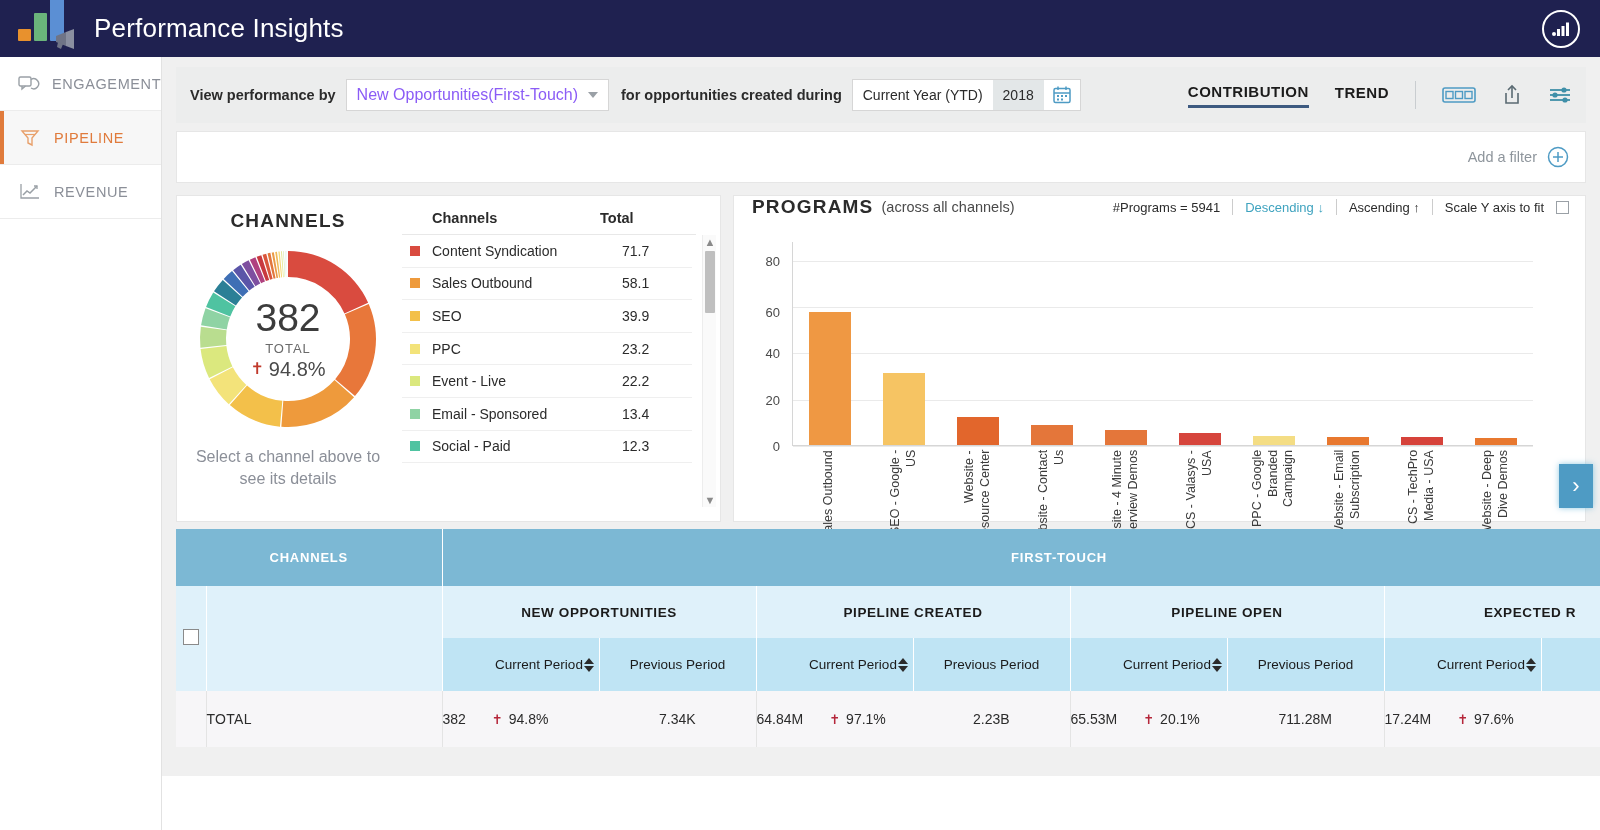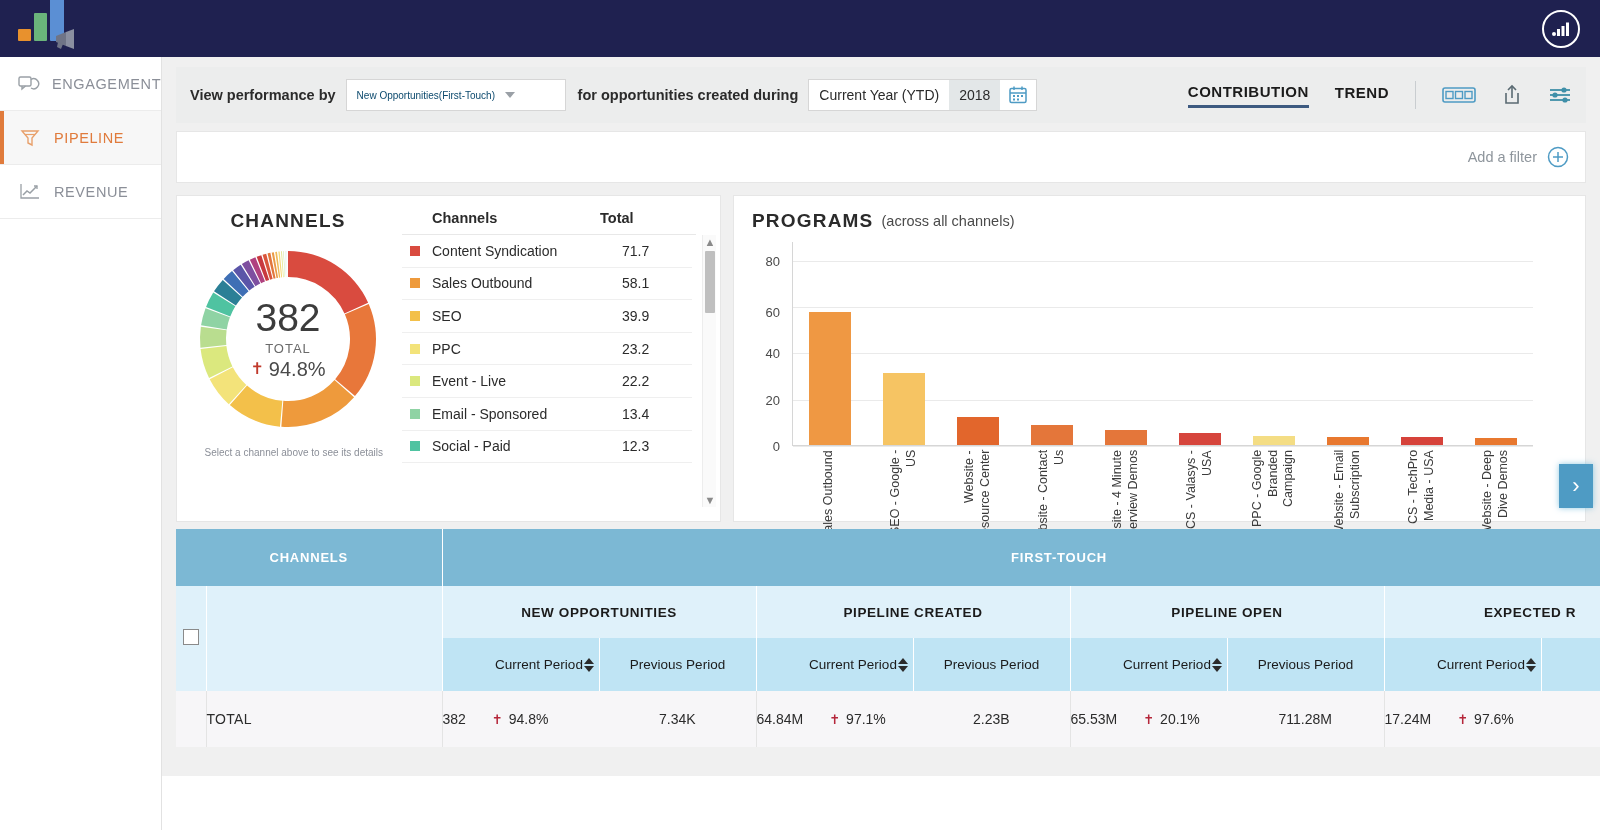--- a/index.html
+++ b/index.html
@@ -60,21 +60,21 @@
 
   
   .controlbar {
     position: absolute; left: 14px; top: 10px; width: 1410px; height: 56px;
     background: #eceded; display: flex; align-items: center; padding: 0 14px;
   }
   .cb-label { font-size: 14.5px; font-weight: bold; color: #2b2b2b; }
   .select-box {
     margin-left: 10px; height: 32px; min-width: 220px; background: #fff;
     border: 1px solid #d6d6d6; display: flex; align-items: center;
-    padding: 0 10px; gap: 10px; font-size: 10px; color: #0c4a6e;
+    padding: 0 10px; gap: 10px; font-size: 16px; color: #8b5cf6;
   }
   .caret-down {
     width: 0; height: 0; border-left: 5px solid transparent;
     border-right: 5px solid transparent; border-top: 6px solid #9aa0a6;
   }
   .cb-label2 { margin-left: 12px; font-size: 14.5px; font-weight: bold; color: #2b2b2b; }
   .daterange {
     margin-left: 10px; height: 32px; background: #fff; border: 1px solid #d6d6d6;
     display: flex; align-items: center; font-size: 14px; color: #2b2b2b;
   }
@@ -115,21 +115,21 @@
   .donut-wrap { position: relative; width: 186px; height: 186px; margin-top: 14px; }
   .donut-center {
     position: absolute; left: 0; top: 0; width: 186px; height: 186px;
     display: flex; flex-direction: column; align-items: center; justify-content: center;
   }
   .donut-total-num { font-size: 39px; color: #3c3c3c; line-height: 1; font-weight: 300; }
   .donut-total-lbl { font-size: 13px; letter-spacing: 1px; color: #6a6a6a; margin-top: 4px; }
   .donut-delta { font-size: 20px; color: #4a4a4a; margin-top: 2px; display: flex; align-items: center; gap: 5px; }
   .down-arrow { color: #c0392b; font-size: 16px; line-height: 1; }
   .donut-hint {
-    font-size: 10px; color: #8b8f98; text-align: right; width: 190px; margin-top: 14px; line-height: 1.35;
+    font-size: 16px; color: #8b8f98; text-align: center; width: 190px; margin-top: 14px; line-height: 1.35;
   }
 
   
   .chan-list { position: absolute; left: 225px; top: 0; right: 0; bottom: 0; padding-top: 14px; }
   .chan-head {
     display: flex; font-size: 14.5px; font-weight: bold; color: #2b2b2b;
     padding: 0 24px 8px 8px; border-bottom: 1px solid #e8e8e8; margin-right: 24px;
   }
   .chan-head .c1 { width: 190px; padding-left: 22px; }
   .chan-head .c2 { width: 60px; }
@@ -146,21 +146,21 @@
     position: absolute; right: 0; top: 0; width: 14px; height: 100%;
     background: #fafafa; border-left: 1px solid #ededed;
   }
   .sb-arrow { position: absolute; left: 0; width: 14px; height: 14px; color: #8a8a8a; font-size: 11px; text-align: center; line-height: 14px; }
   .sb-arrow.up { top: 0; }
   .sb-arrow.down { bottom: 0; }
   .sb-thumb { position: absolute; left: 2px; top: 16px; width: 10px; height: 62px; background: #bfbfbf; border-radius: 1px; }
 
   
   .prog-head {
-    display: flex; align-items: center; padding: 14px 16px 0 18px; gap: 0;
+    display: flex; align-items: center; padding: 0 16px 0 18px; gap: 0;
   }
   .prog-sub { font-size: 14.5px; color: #4a4a4a; margin-left: 8px; }
   .prog-tools { margin-left: auto; display: flex; align-items: center; gap: 12px; font-size: 13px; color: #2b2b2b; }
   .prog-tools .sep { width: 1px; height: 16px; background: #ccc; }
   .link-teal { color: #3fa3bf; }
   .chk { width: 13px; height: 13px; border: 1.5px solid #9aa0a6; display: inline-block; }
 
   .chart-area { position: absolute; left: 18px; top: 46px; right: 14px; bottom: 0; }
   .y-axis { position: absolute; left: 0; top: 0; width: 34px; height: 204px; }
   .y-tick { position: absolute; right: 6px; font-size: 13px; color: #4a4a4a; transform: translateY(-50%); }
@@ -229,20 +229,21 @@
   <div class="logo-wrap">
     <div class="logo-bar lb1"></div>
     <div class="logo-bar lb2"></div>
     <div class="logo-bar lb3"></div>
     <svg class="logo-megaphone" viewBox="0 0 26 20">
       <path d="M2 7 L12 3 L12 17 L2 13 Z" fill="#6f7486"></path>
       <path d="M12 3 L20 0 L20 20 L12 17 Z" fill="#8a8fa0"></path>
       <path d="M4 13 L9 15 L7 20 L3 18 Z" fill="#6f7486"></path>
     </svg>
   </div>
+  <div class="app-title">Performance Insights</div>
   <div class="topbar-right">
     <svg width="20" height="16" viewBox="0 0 20 16">
       <circle cx="3" cy="13" r="2" fill="#fff"></circle>
       <rect x="6" y="8" width="3" height="7" fill="#fff"></rect>
       <rect x="10.5" y="5" width="3" height="10" fill="#fff"></rect>
       <rect x="15" y="1.5" width="3" height="13.5" fill="#fff"></rect>
     </svg>
   </div>
 </div>
 
@@ -439,20 +440,36 @@
           <div class="sb-arrow down">▼</div>
         </div>
       </div>
     </div>
   </div>
 
   <div class="panel panel-programs">
     <div class="prog-head">
       <span class="panel-title">PROGRAMS</span>
       <span class="prog-sub">(across all channels)</span>
+      <div class="prog-tools">
+        <span>#Programs = 5941</span>
+        <span class="sep"></span>
+        <span class="link-teal">
+          <span>Descending</span>
+          <span>↓</span>
+        </span>
+        <span class="sep"></span>
+        <span>
+          <span>Ascending</span>
+          <span>↑</span>
+        </span>
+        <span class="sep"></span>
+        <span>Scale Y axis to fit</span>
+        <span class="chk"></span>
+      </div>
     </div>
 
     <div class="chart-area">
       <div class="y-axis" id="y-axis">
           <div class="y-tick" style="top: 204px;">0</div>
           <div class="y-tick" style="top: 157.636px;">20</div>
           <div class="y-tick" style="top: 111.273px;">40</div>
           <div class="y-tick" style="top: 70px;">60</div>
           <div class="y-tick" style="top: 18.5455px;">80</div>
         </div>

